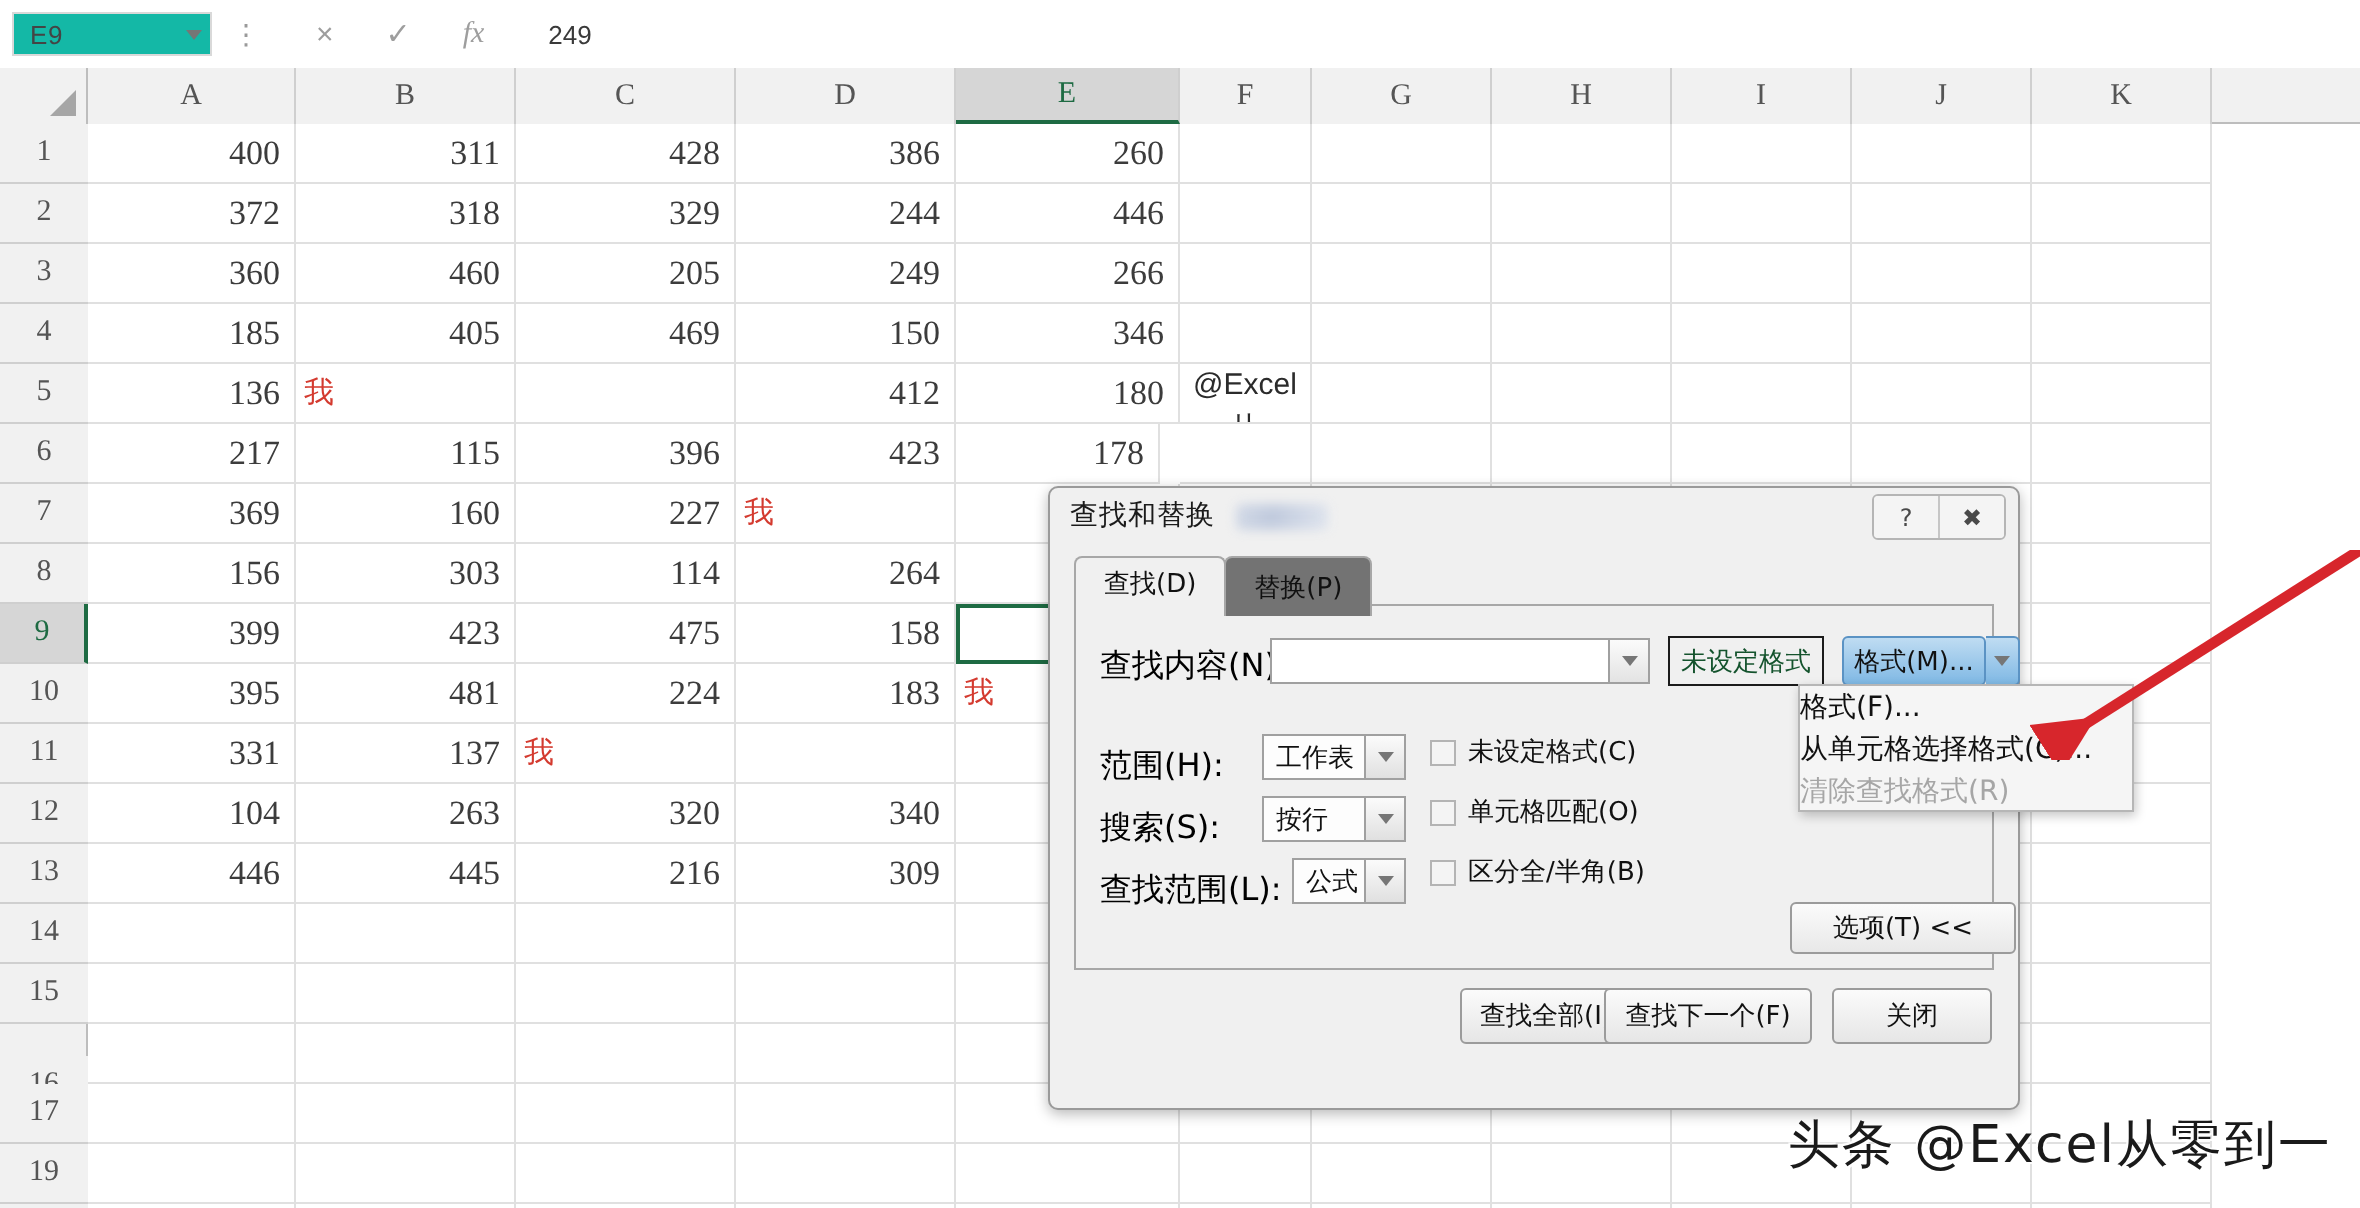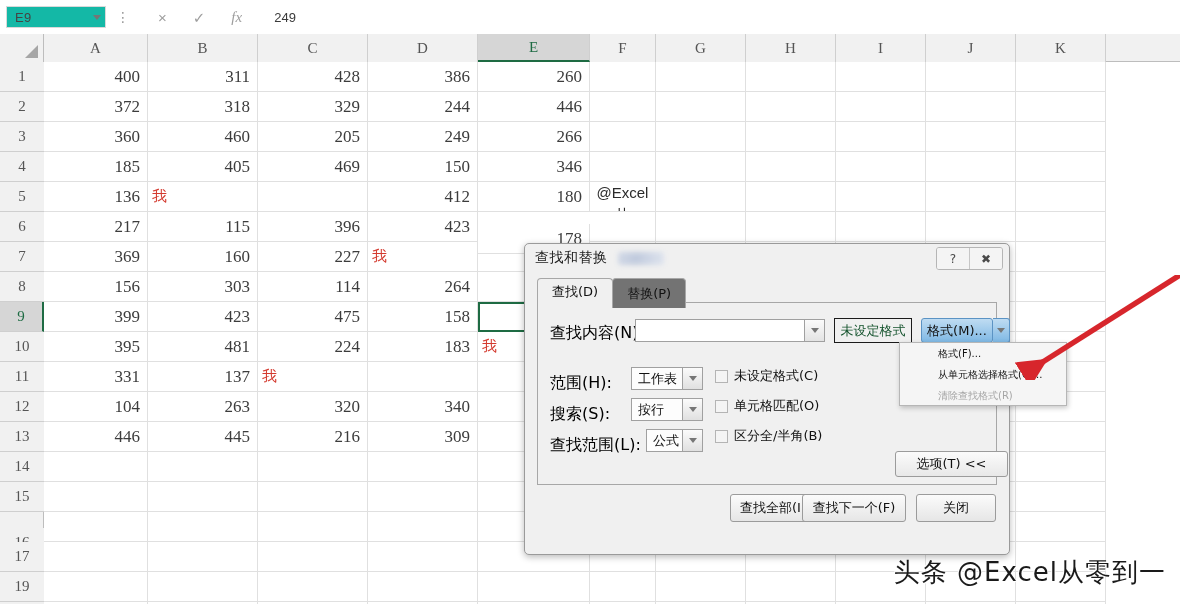--- a/index.html
+++ b/index.html
@@ -221,22 +221,22 @@
   }
 
   
   #fmt-menu{
     position:absolute;left:899px;top:342px;width:166px;height:62px;
     background:#f5f5f5;border:1px solid #b6b6b6;
     box-shadow:1px 2px 5px rgba(0,0,0,.22);z-index:20;
     font-family:"DejaVu Sans","Liberation Sans",sans-serif;
   }
   .menu-item{
-    height:21px;padding-left:38px;display:flex;align-items:center;
-    font-size:10px;color:#111;
+    height:21px;display:flex;align-items:center;
+    font-size:14px;color:#111;
   }
   .menu-item.disabled{color:#a6a6a6;}
 
   
   #arrow-svg{position:absolute;left:1000px;top:275px;width:180px;height:105px;z-index:30;pointer-events:none;}
 </style>
 </head>
 <body>
 
 <div id="formula-strip">
@@ -344,21 +344,21 @@
       <div class="cell wrap" style="left: 590px; top: 148px; width: 66px; height: 30px;">@Excel从</div>
       <div class="cell" style="left: 656px; top: 148px; width: 90px; height: 30px;"></div>
       <div class="cell" style="left: 746px; top: 148px; width: 90px; height: 30px;"></div>
       <div class="cell" style="left: 836px; top: 148px; width: 90px; height: 30px;"></div>
       <div class="cell" style="left: 926px; top: 148px; width: 90px; height: 30px;"></div>
       <div class="cell" style="left: 1016px; top: 148px; width: 90px; height: 30px;"></div>
       <div class="cell" style="left: 44px; top: 178px; width: 104px; height: 30px;">217</div>
       <div class="cell" style="left: 148px; top: 178px; width: 110px; height: 30px;">115</div>
       <div class="cell" style="left: 258px; top: 178px; width: 110px; height: 30px;">396</div>
       <div class="cell" style="left: 368px; top: 178px; width: 110px; height: 30px;">423</div>
-      <div class="cell" style="left: 478px; top: 178px; width: 112px; height: 30px; margin-top: 12px;">178</div>
+      <div class="cell" style="left: 468px; top: 178px; width: 112px; height: 30px;">178</div>
       <div class="cell" style="left: 590px; top: 178px; width: 66px; height: 30px;"></div>
       <div class="cell" style="left: 656px; top: 178px; width: 90px; height: 30px;"></div>
       <div class="cell" style="left: 746px; top: 178px; width: 90px; height: 30px;"></div>
       <div class="cell" style="left: 836px; top: 178px; width: 90px; height: 30px;"></div>
       <div class="cell" style="left: 926px; top: 178px; width: 90px; height: 30px;"></div>
       <div class="cell" style="left: 1016px; top: 178px; width: 90px; height: 30px;"></div>
       <div class="cell" style="left: 44px; top: 208px; width: 104px; height: 30px;">369</div>
       <div class="cell" style="left: 148px; top: 208px; width: 110px; height: 30px;">160</div>
       <div class="cell" style="left: 258px; top: 208px; width: 110px; height: 30px;">227</div>
       <div class="cell mark" style="left: 368px; top: 208px; width: 110px; height: 30px; color: rgb(212, 58, 47);">我</div>

